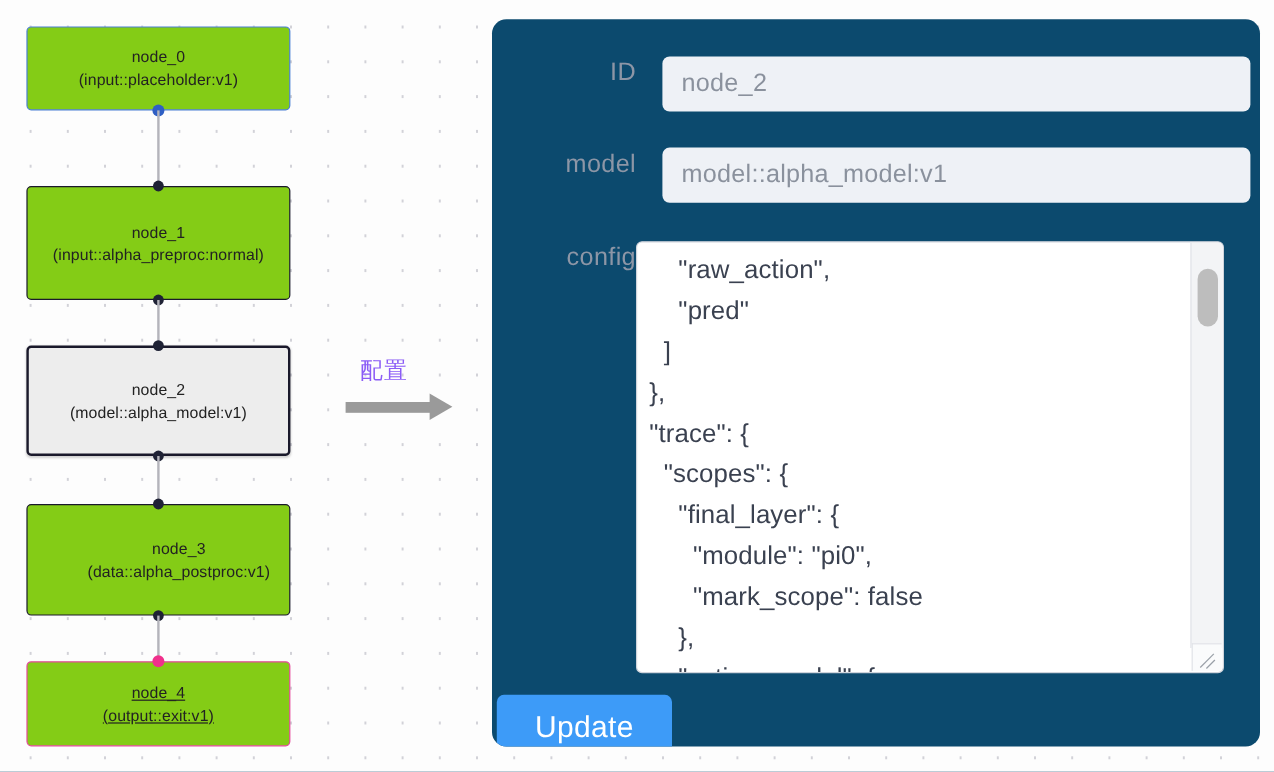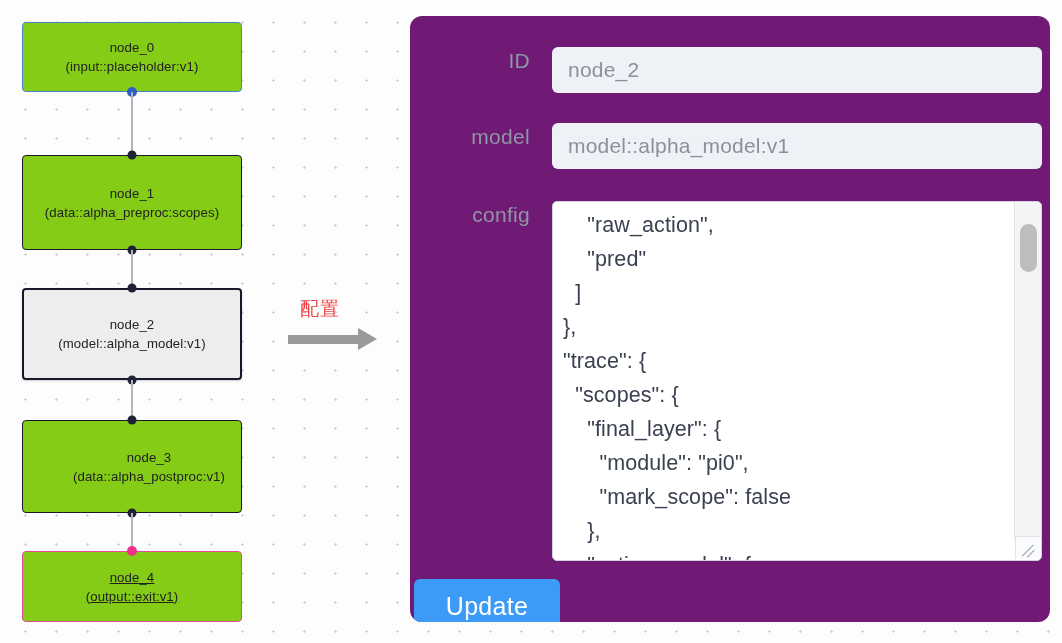--- a/index.html
+++ b/index.html
@@ -58,39 +58,39 @@
     background:#1f2235;
     transform:translate(-50%,-50%);
   }
   .handle.blue{background:#2f5fc4;width:10px;height:10px;}
   .handle.pink{background:#f0318c;width:10px;height:10px;}
 
   
   .arrow-group{position:absolute;left:288px;top:296px;width:104px;height:62px;}
   .arrow-caption{
     position:absolute;left:12px;top:0;
-    font-size:19px;color:#ef4444;
+    font-size:19px;color:#8b5cf6;
     font-family:"DejaVu Sans","Liberation Sans",sans-serif;
     letter-spacing:1px;
   }
   .arrow-shaft{
     position:absolute;left:0;top:39px;width:72px;height:9px;background:#9a9a9a;
   }
   .arrow-head{
     position:absolute;left:70px;top:32px;
     width:0;height:0;
     border-top:11.5px solid transparent;
     border-bottom:11.5px solid transparent;
     border-left:19px solid #9a9a9a;
   }
 
   
   .panel{
     position:absolute;left:410px;top:16px;width:640px;height:606px;
-    background:#701a75;
+    background:#0c4a6e;
     border-radius:12px;
     box-sizing:border-box;
     padding:0;
     overflow:hidden;
   }
   .field-row{
     position:absolute;
     display:flex;align-items:flex-start;
   }
   .field-label{
@@ -114,21 +114,21 @@
   }
   #id-row{left:0;top:31px;width:640px;}
   #id-row .field-label{width:120px;margin-right:22px;}
   #id-row .text-input{width:490px;height:46px;line-height:46px;}
 
   #type-row{left:0;top:107px;width:640px;}
   #type-row .field-label{width:120px;margin-right:22px;}
   #type-row .text-input{width:490px;height:46px;line-height:46px;}
 
   #config-row{left:0;top:185px;width:640px;}
-  #config-row .field-label{width:120px;margin-right:22px;}
+  #config-row .field-label{width:120px;}
 
   .config-box{
     position:relative;
     box-sizing:border-box;
     width:490px;height:360px;
     background:#ffffff;
     border:1px solid #cfd4dc;
     border-radius:5px;
     overflow:hidden;
   }
@@ -189,21 +189,21 @@
   <div class="node input-node" style="left:22px;top:22px;width:220px;height:70px;">
     <span class="node-label">node_0
 (input::placeholder:v1)</span>
   </div>
   <div class="handle blue" style="left:132px;top:92px;"></div>
 
   <div class="edge" style="left:131px;top:92px;height:63px;"></div>
 
   <div class="node" style="left:22px;top:155px;width:220px;height:95px;">
     <span class="node-label">node_1
-(data::alpha_preproc:scopes)</span>
+(input::alpha_preproc:normal)</span>
   </div>
   <div class="handle" style="left:132px;top:155px;"></div>
   <div class="handle" style="left:132px;top:250px;"></div>
 
   <div class="edge" style="left:131px;top:250px;height:38px;"></div>
 
   <div class="node selected" style="left:22px;top:288px;width:220px;height:92px;">
     <span class="node-label">node_2
 (model::alpha_model:v1)</span>
   </div>

